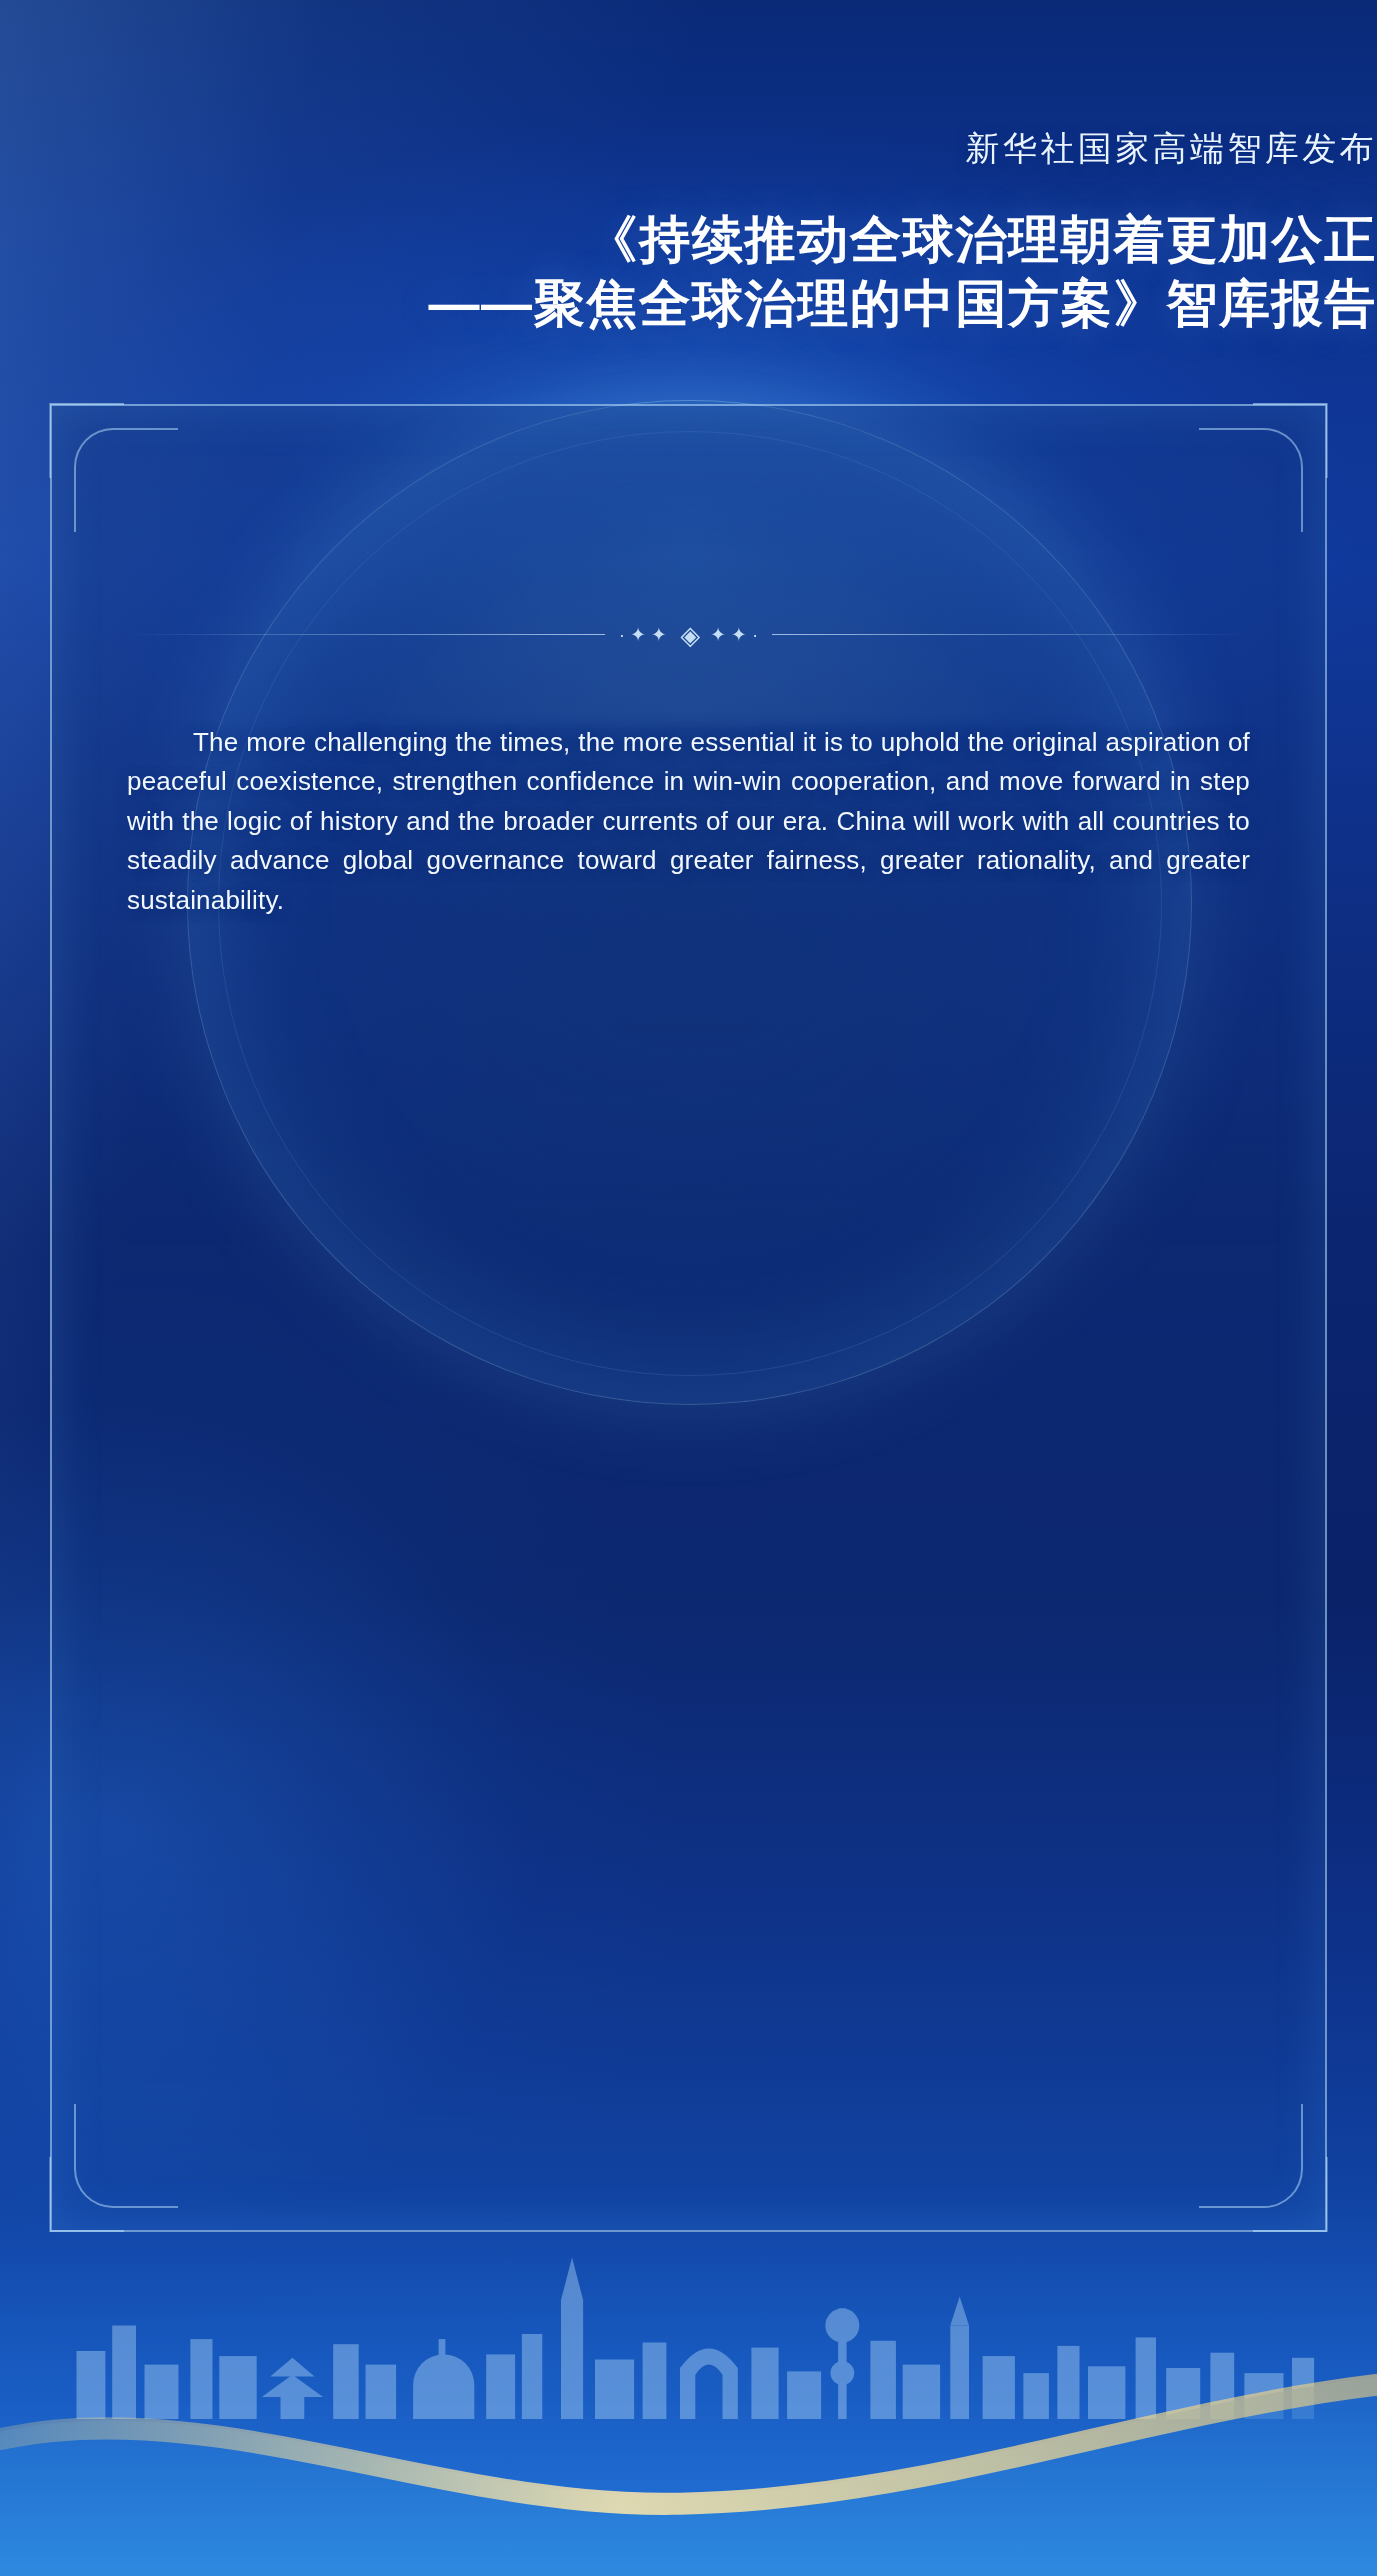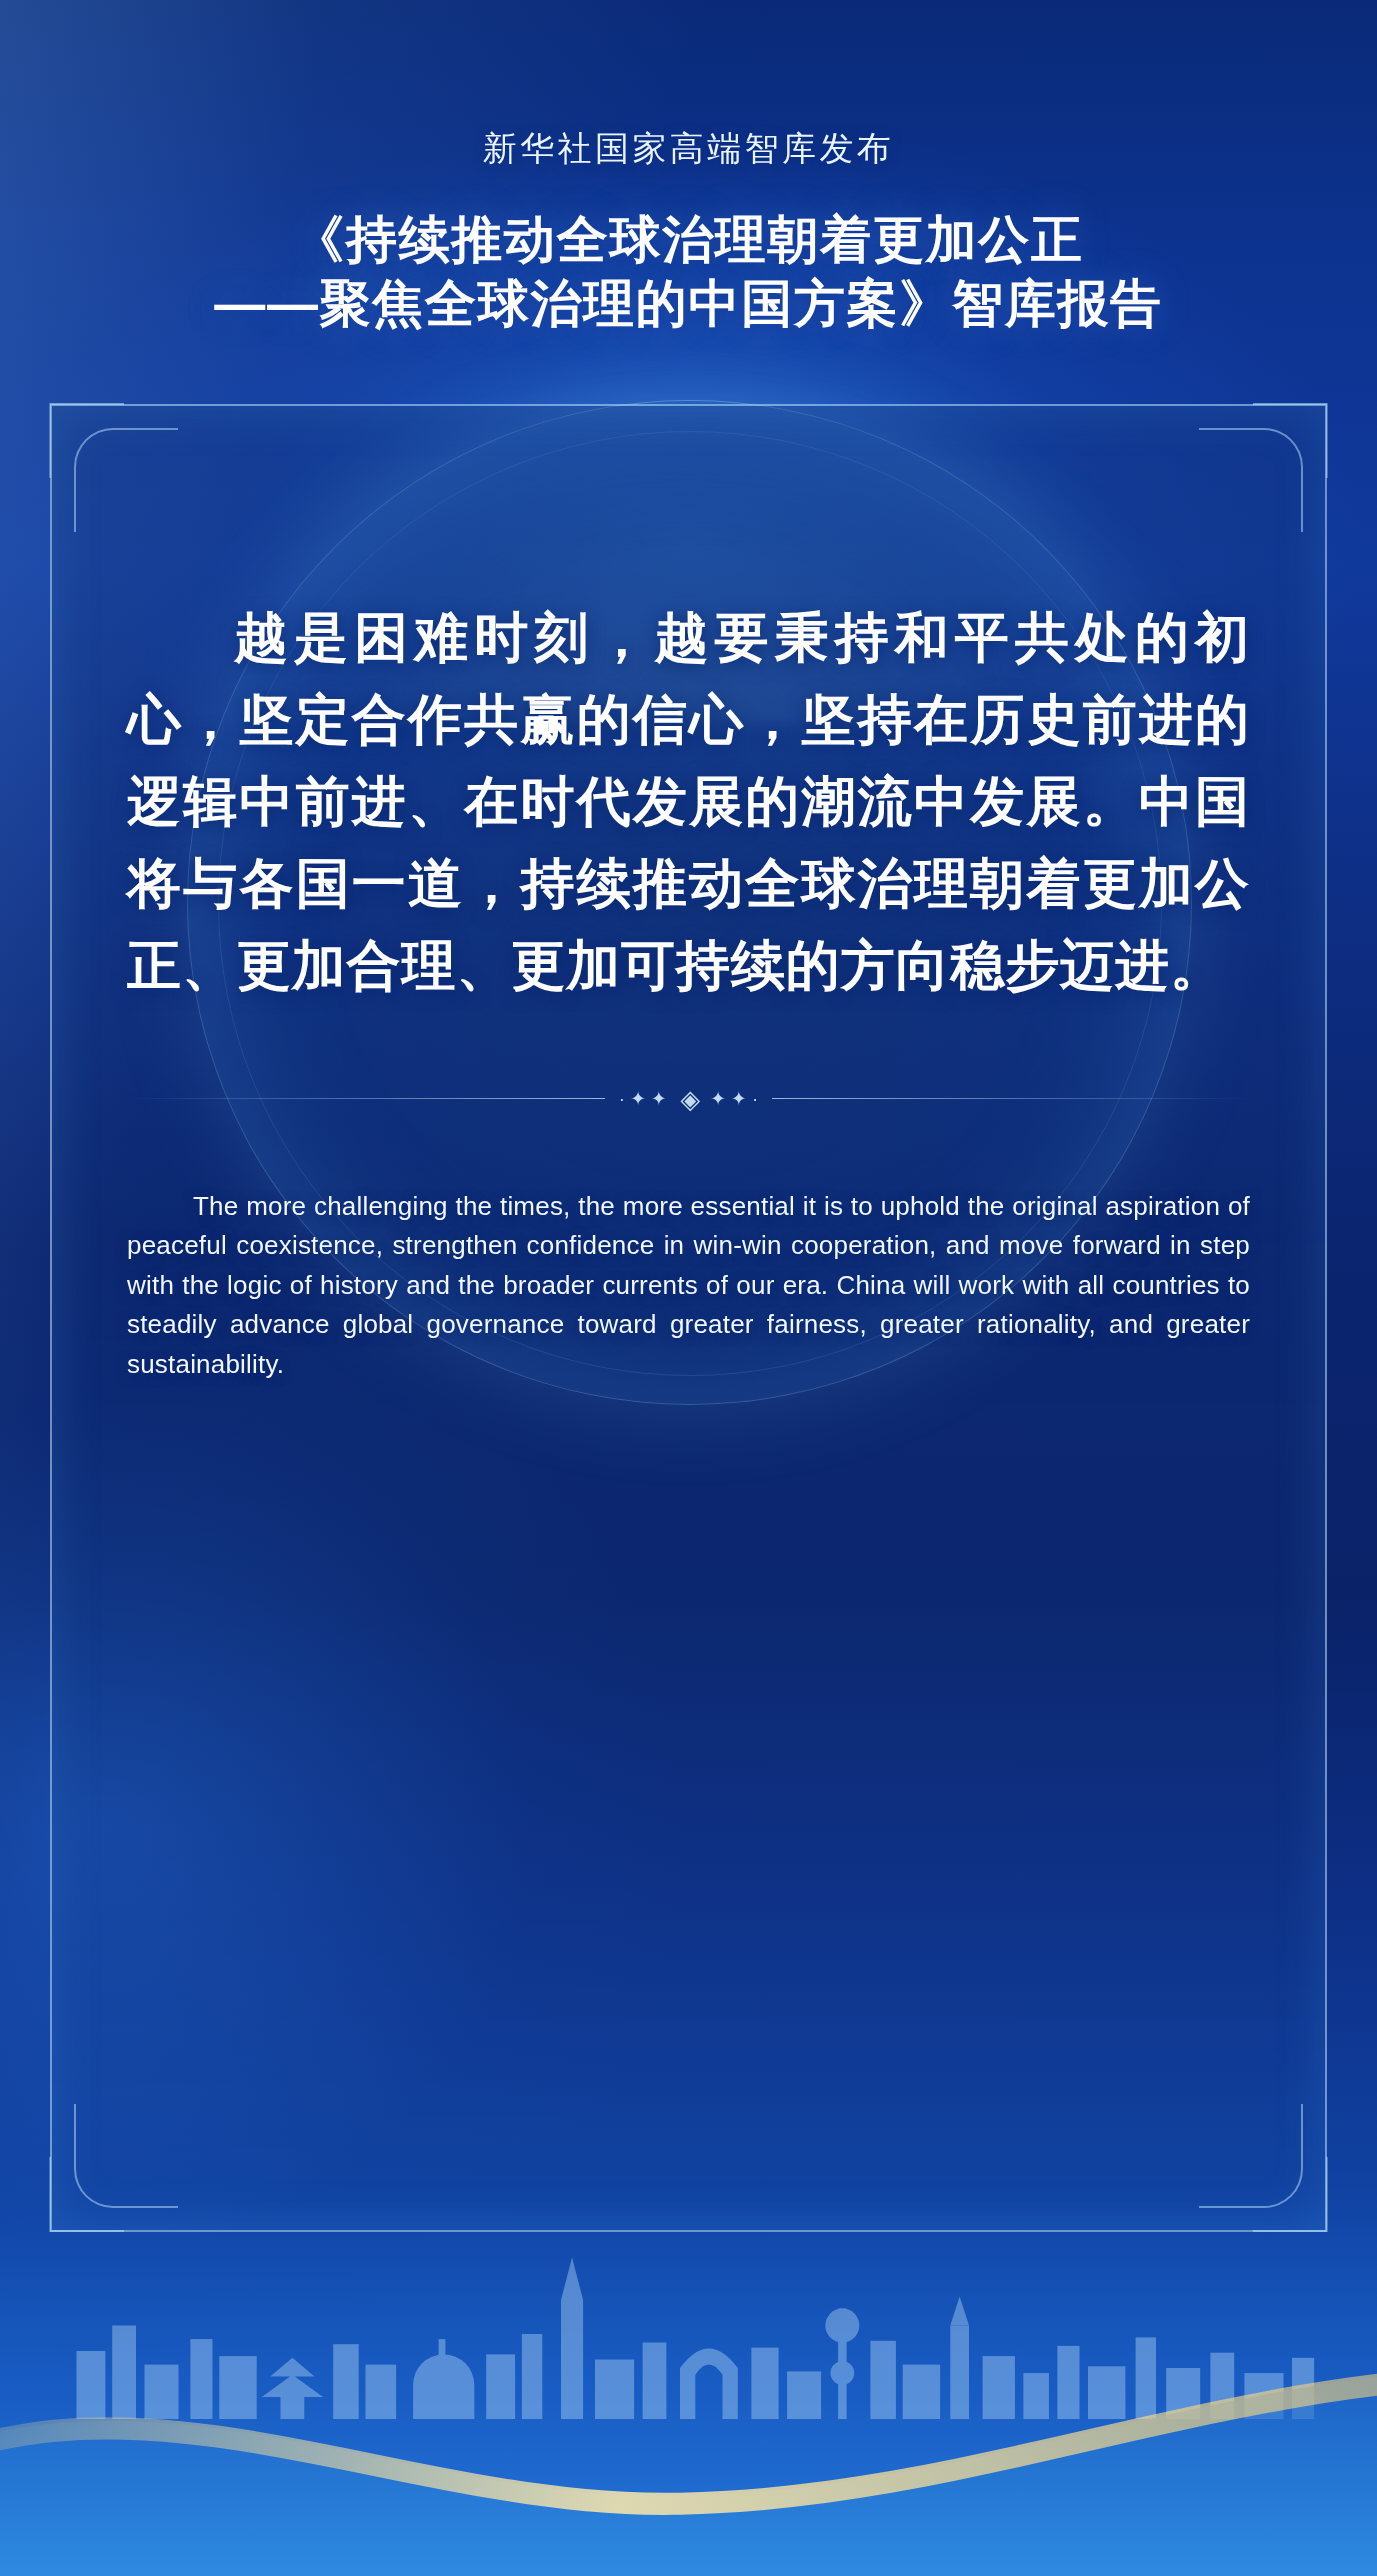--- a/index.html
+++ b/index.html
@@ -79,21 +79,21 @@
     margin-left: -561px;
     background: radial-gradient(ellipse at 50% 100%, rgba(150,215,255,0.28) 0%, rgba(100,180,255,0.10) 45%, rgba(0,0,0,0) 70%);
     filter: blur(6.8px);
     pointer-events: none;
   }
 
   
   .header {
     position: relative;
     padding-top: 126px;
-    text-align: center;
+    text-align: right;
     z-index: 5;
   }
   .eyebrow {
     font-size: 34px;
     letter-spacing: 3.4px;
     color: #eaf4ff;
     font-weight: 400;
     font-family: "Liberation Sans", "DejaVu Sans", sans-serif;
     text-shadow: 0 1.7px 12px rgba(0,40,120,0.7);
   }
@@ -268,21 +268,20 @@
       <span class="notch tl"></span>
       <span class="notch tr"></span>
       <span class="notch bl"></span>
       <span class="notch br"></span>
       <span class="corner-arc tl"></span>
       <span class="corner-arc tr"></span>
       <span class="corner-arc bl"></span>
       <span class="corner-arc br"></span>
 
       <div class="card-inner">
-        <p class="quote-cn">越是困难时刻，越要秉持和平共处的初心，坚定合作共赢的信心，坚持在历史前进的逻辑中前进、在时代发展的潮流中发展。中国将与各国一道，持续推动全球治理朝着更加公正、更加合理、更加可持续的方向稳步迈进。</p>
 
         <div class="divider">
           <span class="bar"></span>
           <span class="dots">· ✦ ✦</span>
           <span class="gem">◈</span>
           <span class="dots">✦ ✦ ·</span>
           <span class="bar right"></span>
         </div>
 
         <p class="quote-en">The more challenging the times, the more essential it is to uphold the original aspiration of peaceful coexistence, strengthen confidence in win-win cooperation, and move forward in step with the logic of history and the broader currents of our era. China will work with all countries to steadily advance global governance toward greater fairness, greater rationality, and greater sustainability.</p>

